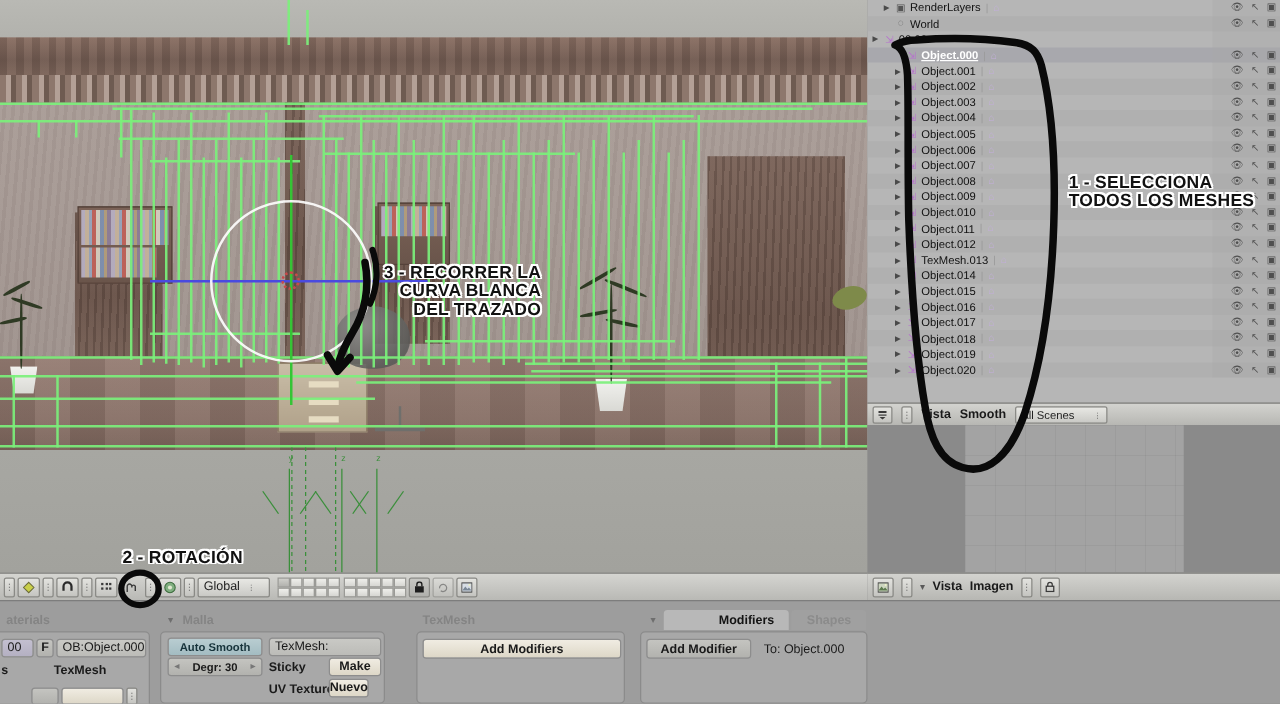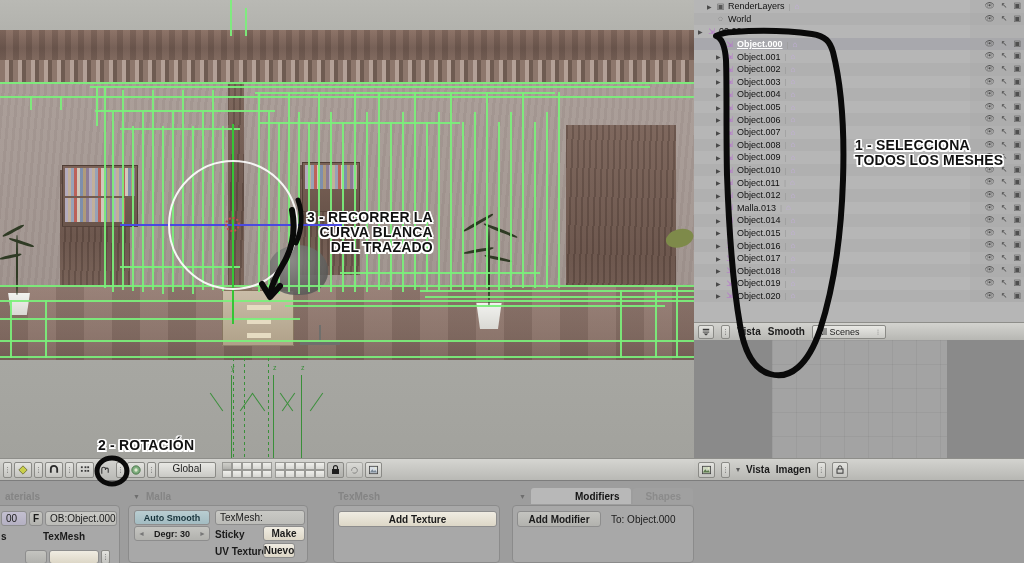--- a/index.html
+++ b/index.html
@@ -435,21 +435,21 @@
       </svg>
     </div>
     <div class="spinner">⋮</div>
     <div class="hbtn" style="width:18px;">
       <svg width="12" height="12" viewBox="0 0 12 12">
         <circle cx="6" cy="6" r="5" fill="#7fae7f" stroke="#3d6b3d"></circle>
           <circle cx="6" cy="6" r="2" fill="#dfe8cf"></circle>
       </svg>
     </div>
     <div class="spinner">⋮</div>
-    <div class="hdropdown" style="min-width:58px;flex-direction:column;">
+    <div class="hdropdown" style="min-width:58px;">
       <span>Global</span>
       <span style="font-size:6px;color:#555;">⋮</span>
     </div>
     <div class="layergrid">
       <div class="layergroup">
         <div class="lcell on"></div>
         <div class="lcell"></div>
         <div class="lcell"></div>
         <div class="lcell"></div>
         <div class="lcell"></div>
@@ -690,21 +690,21 @@
           <div class="orights">
             <span>👁</span>
             <span>↖</span>
             <span>▣</span>
           </div>
         </div>
         <div class="out-row" style="padding-left: 22px;">
           <div class="out-rowband"></div>
           <span class="tri">▶</span>
           <span class="oicon mesh">⇲</span>
-          <span class="olbl">Malla.013</span>
+          <span class="olbl">TexMesh.013</span>
           <span class="osep">|</span>
           <span class="obell">⌂</span>
           <div class="orights">
             <span>👁</span>
             <span>↖</span>
             <span>▣</span>
           </div>
         </div>
         <div class="out-row alt" style="padding-left: 22px;">
           <div class="out-rowband"></div>
@@ -888,21 +888,21 @@
       <div class="fbtn" style="position:absolute;left:134px;top:37px;width:32px;height:15px;">
         <span style="font-weight:bold;">Nuevo</span>
       </div>
     </div>
 
     <div class="panel" style="left:333px;width:167px;height:58px;">
       <div class="panel-title">
         <span>TexMesh</span>
       </div>
       <div class="fbtn" style="position:absolute;left:4px;top:5px;width:159px;height:16px;">
-        <span style="font-weight:bold;">Add Texture</span>
+        <span style="font-weight:bold;">Add Modifiers</span>
       </div>
     </div>
 
     <div class="panel" style="left:512px;width:182px;height:58px;">
       <div class="panel-title" style="left:2px;">
         <span class="tri">▼</span>
       </div>
       <div class="tabrow" style="left:18px;">
         <div class="tab active">
           <span>Modifiers</span>

